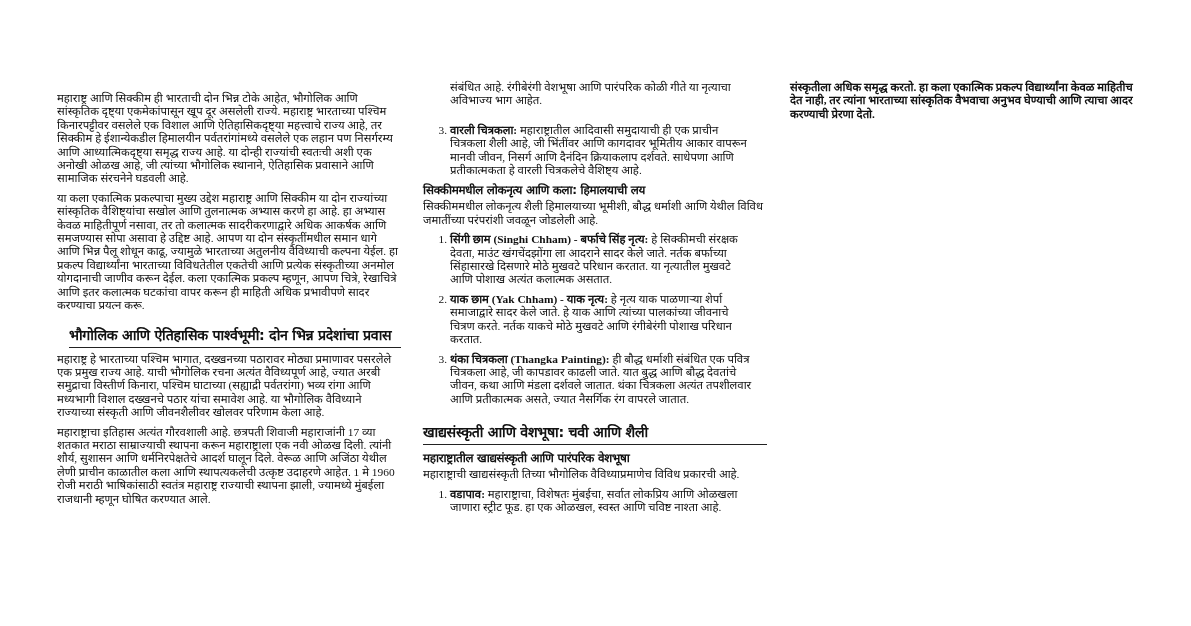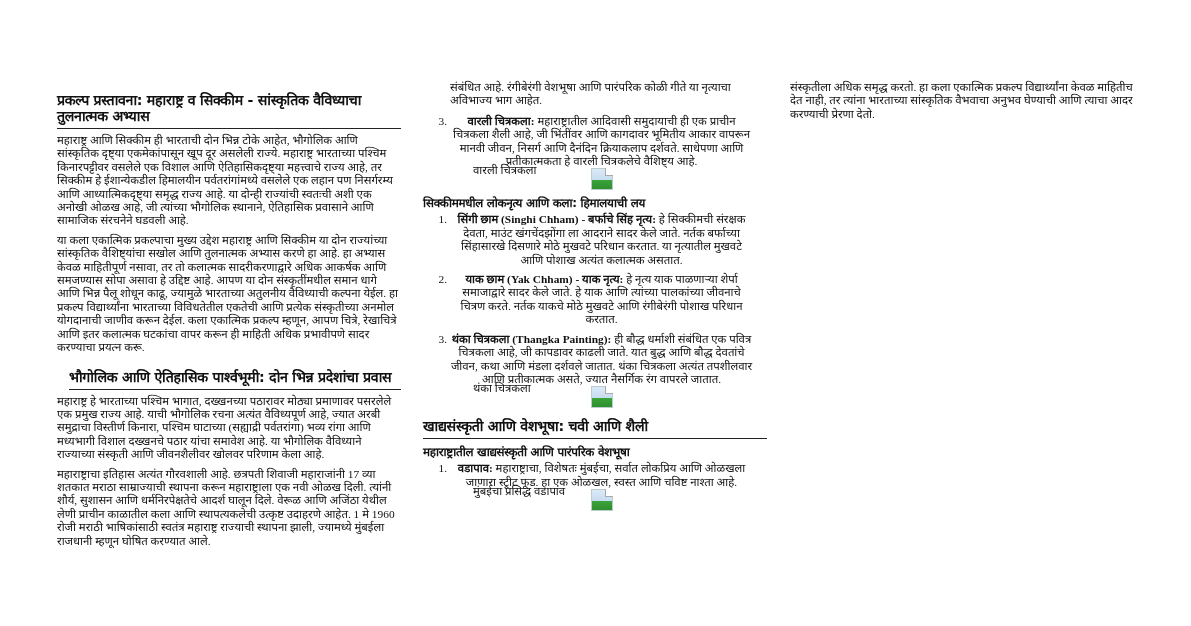--- a/index.html
+++ b/index.html
@@ -7,102 +7,91 @@
     width: 1191px; height: 626px; overflow: hidden; position: relative;
     font-family: "Liberation Serif", "DejaVu Serif", serif;
     color: #111;
   }
   .col {
     position: absolute; width: 344px;
     font-size: 11.4px; line-height: 13.4px;
   }
   #col1 { left: 57px; top: 92px; }
   #col2 { left: 423px; top: 81px; }
-  #col3 { left: 790px; top: 81px; }
+  #col3 { left: 790px; top: 81px; font-weight: bold; }
   h2 {
     font-family: "DejaVu Sans", "Liberation Sans", sans-serif;
     font-weight: bold; font-size: 14.2px; line-height: 16px;
     margin: 0 0 5px 0; padding-bottom: 4px;
     border-bottom: 1.5px solid #222; letter-spacing: -0.3px;
   }
   h3 {
     font-family: "DejaVu Sans", "Liberation Sans", sans-serif;
     font-weight: bold; font-size: 11.8px; line-height: 14px;
     margin: 6px 0 3px 0; letter-spacing: -0.3px;
   }
   p { margin: 0 0 6px 0; }
-  ol { margin: 0 14px 6px 0; padding-left: 27px; text-align: center; }
+  ol { margin: 0 14px 6px 0; padding-left: 27px; }
   ol li { margin-bottom: 6px; }
   ol li b { font-weight: bold; }
   .cont { margin-left: 27px; }
   .img-ph { display: block; height: 22px; position: relative; }
   .img-ph .broken {
     display: inline-block; width: 22px; height: 22px; vertical-align: top;
     position: relative; background: linear-gradient(180deg, #dbe9f7 0%, #c6dcf0 55%, #3aa33a 56%, #2e8f2e 100%);
     border: 1px solid #bcc; box-sizing: border-box;
   }
   .img-ph .broken::after {
     content: ""; position: absolute; right: -1px; top: -1px; width: 7px; height: 7px;
     background: #fff; border-left: 1px solid #aaa; border-bottom: 1px solid #aaa;
   }
   .img-ph .alt { position: absolute; left: 23px; top: -4px; font-size: 11.4px; }
 </style>
 </head>
 <body>
 
 <div id="col1" class="col">
-  <h2>प्रकल्प प्रस्तावना: महाराष्ट्र व सिक्कीम - सांस्कृतिक वैविध्याचा तुलनात्मक अभ्यास</h2>
   <p>महाराष्ट्र आणि सिक्कीम ही भारताची दोन भिन्न टोके आहेत, भौगोलिक आणि सांस्कृतिक दृष्ट्या एकमेकांपासून खूप दूर असलेली राज्ये. महाराष्ट्र भारताच्या पश्चिम किनारपट्टीवर वसलेले एक विशाल आणि ऐतिहासिकदृष्ट्या महत्त्वाचे राज्य आहे, तर सिक्कीम हे ईशान्येकडील हिमालयीन पर्वतरांगांमध्ये वसलेले एक लहान पण निसर्गरम्य आणि आध्यात्मिकदृष्ट्या समृद्ध राज्य आहे. या दोन्ही राज्यांची स्वतःची अशी एक अनोखी ओळख आहे, जी त्यांच्या भौगोलिक स्थानाने, ऐतिहासिक प्रवासाने आणि सामाजिक संरचनेने घडवली आहे.</p>
   <p>या कला एकात्मिक प्रकल्पाचा मुख्य उद्देश महाराष्ट्र आणि सिक्कीम या दोन राज्यांच्या सांस्कृतिक वैशिष्ट्यांचा सखोल आणि तुलनात्मक अभ्यास करणे हा आहे. हा अभ्यास केवळ माहितीपूर्ण नसावा, तर तो कलात्मक सादरीकरणाद्वारे अधिक आकर्षक आणि समजण्यास सोपा असावा हे उद्दिष्ट आहे. आपण या दोन संस्कृतींमधील समान धागे आणि भिन्न पैलू शोधून काढू, ज्यामुळे भारताच्या अतुलनीय वैविध्याची कल्पना येईल. हा प्रकल्प विद्यार्थ्यांना भारताच्या विविधतेतील एकतेची आणि प्रत्येक संस्कृतीच्या अनमोल योगदानाची जाणीव करून देईल. कला एकात्मिक प्रकल्प म्हणून, आपण चित्रे, रेखाचित्रे आणि इतर कलात्मक घटकांचा वापर करून ही माहिती अधिक प्रभावीपणे सादर करण्याचा प्रयत्न करू.</p>
 
   <h2 style="margin-top:14px;margin-left:12px;">भौगोलिक आणि ऐतिहासिक पार्श्वभूमी: दोन भिन्न प्रदेशांचा प्रवास</h2>
   <p>महाराष्ट्र हे भारताच्या पश्चिम भागात, दख्खनच्या पठारावर मोठ्या प्रमाणावर पसरलेले एक प्रमुख राज्य आहे. याची भौगोलिक रचना अत्यंत वैविध्यपूर्ण आहे, ज्यात अरबी समुद्राचा विस्तीर्ण किनारा, पश्चिम घाटाच्या (सह्याद्री पर्वतरांगा) भव्य रांगा आणि मध्यभागी विशाल दख्खनचे पठार यांचा समावेश आहे. या भौगोलिक वैविध्याने राज्याच्या संस्कृती आणि जीवनशैलीवर खोलवर परिणाम केला आहे.</p>
   <p>महाराष्ट्राचा इतिहास अत्यंत गौरवशाली आहे. छत्रपती शिवाजी महाराजांनी 17 व्या शतकात मराठा साम्राज्याची स्थापना करून महाराष्ट्राला एक नवी ओळख दिली. त्यांनी शौर्य, सुशासन आणि धर्मनिरपेक्षतेचे आदर्श घालून दिले. वेरूळ आणि अजिंठा येथील लेणी प्राचीन काळातील कला आणि स्थापत्यकलेची उत्कृष्ट उदाहरणे आहेत. 1 मे 1960 रोजी मराठी भाषिकांसाठी स्वतंत्र महाराष्ट्र राज्याची स्थापना झाली, ज्यामध्ये मुंबईला राजधानी म्हणून घोषित करण्यात आले.</p>
 </div>
 
 <div id="col2" class="col">
-  <p class="cont" style="margin-bottom:7px;">संबंधित आहे. रंगीबेरंगी वेशभूषा आणि पारंपरिक कोळी गीते या नृत्याचा अविभाज्य भाग आहेत.</p>
+  <p class="cont" style="margin-bottom:16px;">संबंधित आहे. रंगीबेरंगी वेशभूषा आणि पारंपरिक कोळी गीते या नृत्याचा अविभाज्य भाग आहेत.</p>
 
   <ol start="3">
     <li>
       <b>वारली चित्रकला:</b><span> महाराष्ट्रातील आदिवासी समुदायाची ही एक प्राचीन चित्रकला शैली आहे, जी भिंतींवर आणि कागदावर भूमितीय आकार वापरून मानवी जीवन, निसर्ग आणि दैनंदिन क्रियाकलाप दर्शवते. साधेपणा आणि प्रतीकात्मकता हे वारली चित्रकलेचे वैशिष्ट्य आहे.</span>
-      <span class="img-ph">
-        <span class="broken"></span>
-        <span class="alt">वारली चित्रकला</span>
-      </span>
     </li>
   </ol>
 
   <h3 style="margin-top:0;">सिक्कीममधील लोकनृत्य आणि कला: हिमालयाची लय</h3>
+  <p>सिक्कीममधील लोकनृत्य शैली हिमालयाच्या भूमीशी, बौद्ध धर्माशी आणि येथील विविध जमातींच्या परंपरांशी जवळून जोडलेली आहे.</p>
 
   <ol>
     <li>
       <b>सिंगी छाम (Singhi Chham) - बर्फाचे सिंह नृत्य:</b><span> हे सिक्कीमची संरक्षक देवता, माउंट खंगचेंदझोंगा ला आदराने सादर केले जाते. नर्तक बर्फाच्या सिंहासारखे दिसणारे मोठे मुखवटे परिधान करतात. या नृत्यातील मुखवटे आणि पोशाख अत्यंत कलात्मक असतात.</span>
     </li>
     <li>
       <b>याक छाम (Yak Chham) - याक नृत्य:</b><span> हे नृत्य याक पाळणाऱ्या शेर्पा समाजाद्वारे सादर केले जाते. हे याक आणि त्यांच्या पालकांच्या जीवनाचे चित्रण करते. नर्तक याकचे मोठे मुखवटे आणि रंगीबेरंगी पोशाख परिधान करतात.</span>
     </li>
     <li>
       <b>थंका चित्रकला (Thangka Painting):</b><span> ही बौद्ध धर्माशी संबंधित एक पवित्र चित्रकला आहे, जी कापडावर काढली जाते. यात बुद्ध आणि बौद्ध देवतांचे जीवन, कथा आणि मंडला दर्शवले जातात. थंका चित्रकला अत्यंत तपशीलवार आणि प्रतीकात्मक असते, ज्यात नैसर्गिक रंग वापरले जातात.</span>
-      <span class="img-ph">
-        <span class="broken"></span>
-        <span class="alt">थंका चित्रकला</span>
-      </span>
     </li>
   </ol>
 
-  <h2 style="margin-top:10px;">खाद्यसंस्कृती आणि वेशभूषा: चवी आणि शैली</h2>
+  <h2 style="margin-top:18px;">खाद्यसंस्कृती आणि वेशभूषा: चवी आणि शैली</h2>
   <h3>महाराष्ट्रातील खाद्यसंस्कृती आणि पारंपरिक वेशभूषा</h3>
+  <p>महाराष्ट्राची खाद्यसंस्कृती तिच्या भौगोलिक वैविध्याप्रमाणेच विविध प्रकारची आहे.</p>
 
   <ol>
     <li>
       <b>वडापाव:</b><span> महाराष्ट्राचा, विशेषतः मुंबईचा, सर्वात लोकप्रिय आणि ओळखला जाणारा स्ट्रीट फूड. हा एक ओळखल, स्वस्त आणि चविष्ट नाश्ता आहे.</span>
-      <span class="img-ph">
-        <span class="broken"></span>
-        <span class="alt">मुंबईचा प्रसिद्ध वडापाव</span>
-      </span>
     </li>
   </ol>
 </div>
 
 <div id="col3" class="col">
   <p>संस्कृतीला अधिक समृद्ध करतो. हा कला एकात्मिक प्रकल्प विद्यार्थ्यांना केवळ माहितीच देत नाही, तर त्यांना भारताच्या सांस्कृतिक वैभवाचा अनुभव घेण्याची आणि त्याचा आदर करण्याची प्रेरणा देतो.</p>
 </div>
 
 </body></html>

